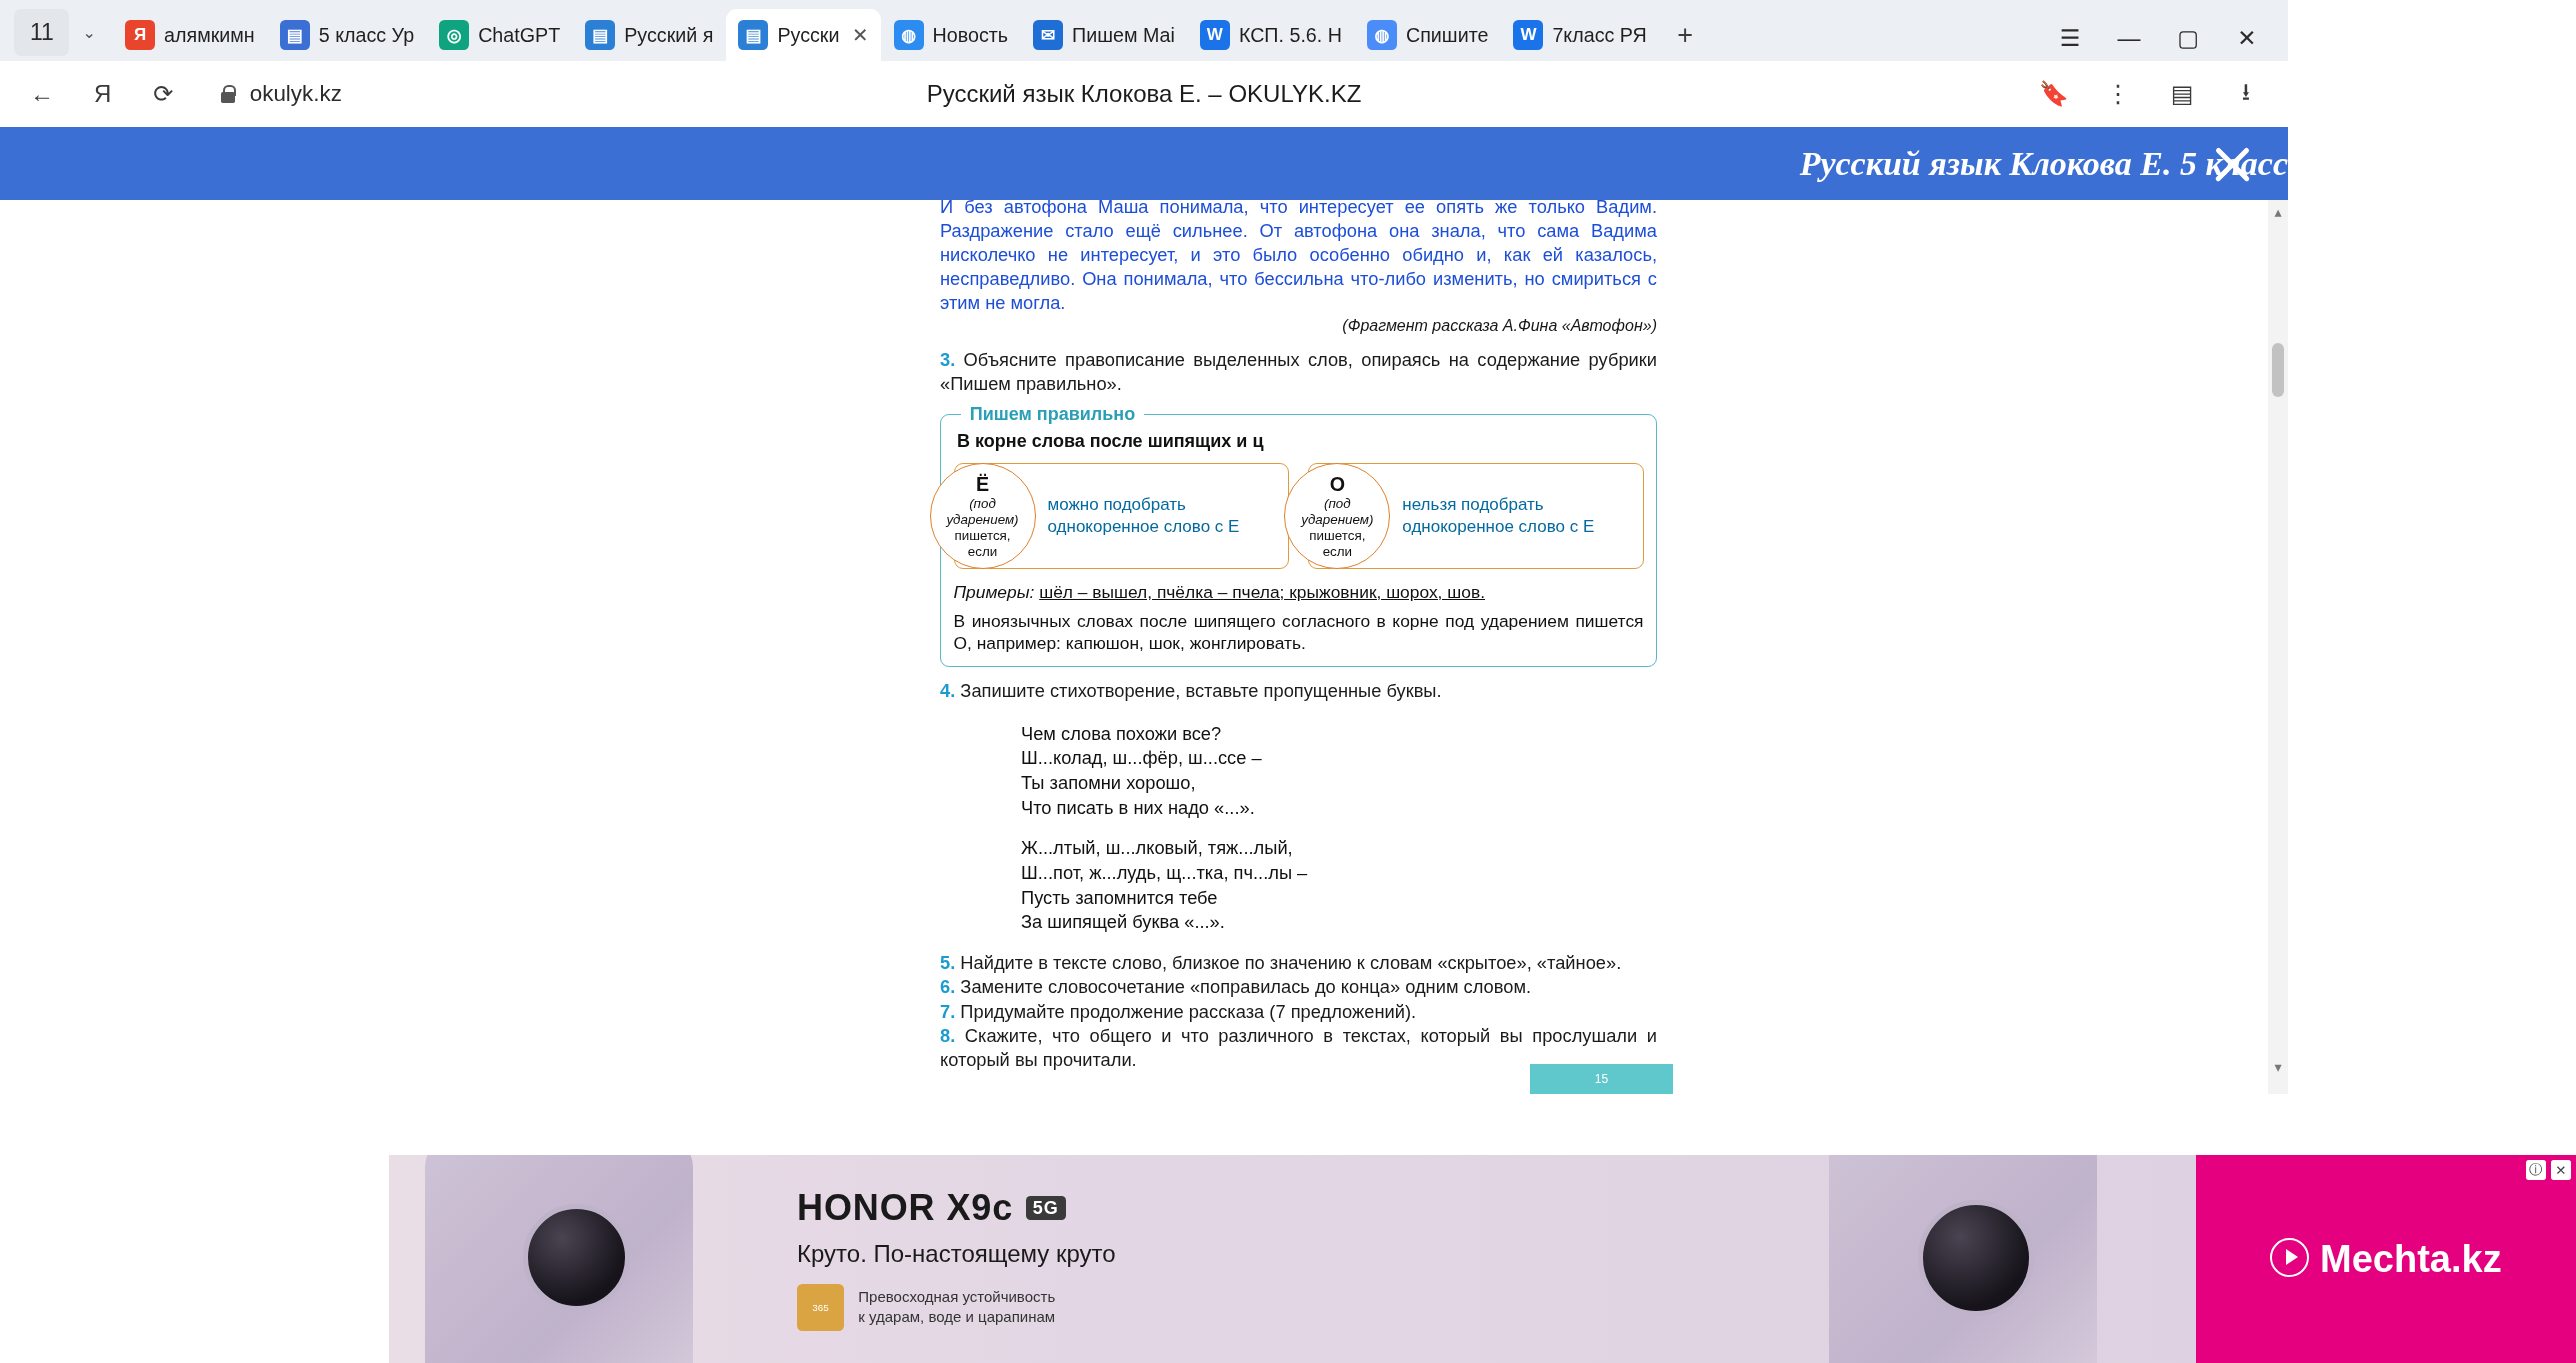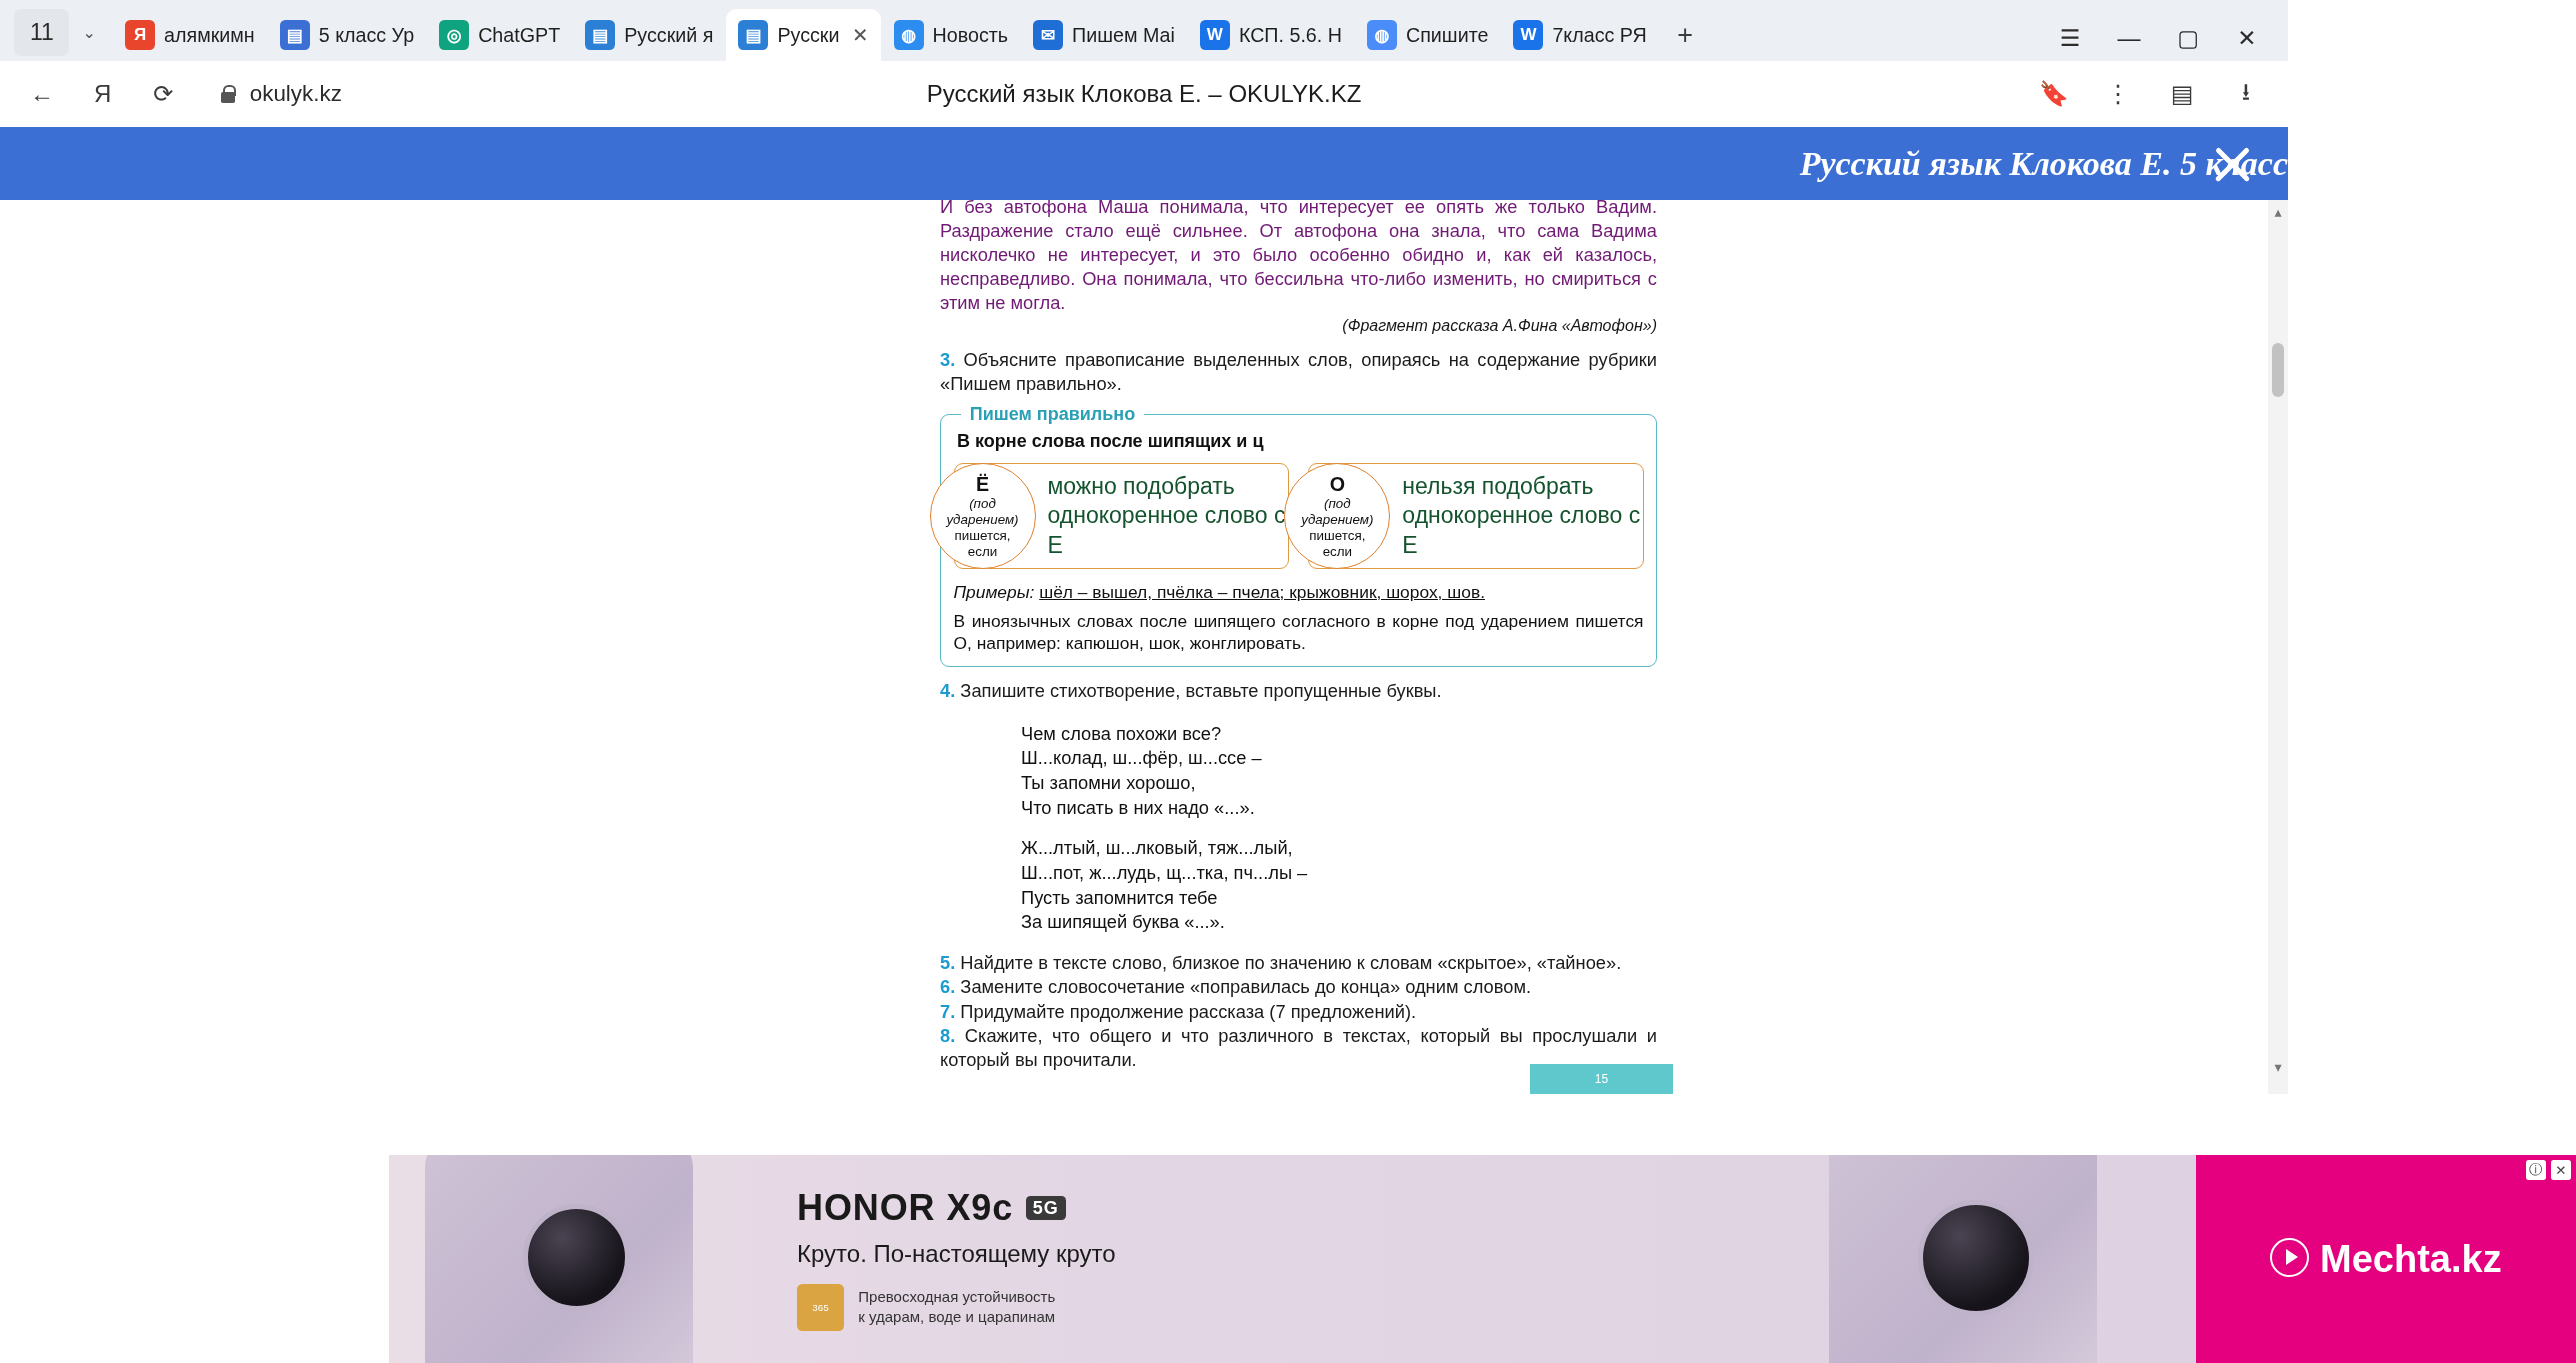--- a/index.html
+++ b/index.html
@@ -202,21 +202,21 @@
     padding: 7.2px 0 0 0;
     font-family: "Liberation Sans", sans-serif;
     color: #1b1b1b;
   }
   .page-inner { padding: 0 16px 0 72px; }
 
   .para {
     font-size: 18.3px;
     line-height: 1.32;
     text-align: justify;
-    color: #701a75;
+    color: #1d4ed8;
   }
   .para.cut { margin-top: -12.5px; }
   .source {
     font-size: 16px; font-style: italic; text-align: right; color: #17171a;
     margin-top: 1.8px;
   }
   .ex {
     font-size: 18.3px; line-height: 1.33; text-align: justify; margin-top: 12.5px;
   }
   .ex .num { color: #1b9bd0; font-weight: bold; }
@@ -260,21 +260,21 @@
     border-radius: 50%;
     background: #fff;
     display: flex; flex-direction: column;
     align-items: center; justify-content: center;
     text-align: center;
     line-height: 1.18;
   }
   .oval .big { font-size: 19.7px; font-weight: bold; color: #111; }
   .oval .small { font-size: 13.4px; font-style: italic; color: #111; }
   .oval .small2 { font-size: 13.4px; color: #111; }
-  .card-text { font-size: 23px; line-height: 1.28; color: #14532d; }
+  .card-text { font-size: 17px; line-height: 1.28; color: #0369a1; }
   .examples {
     font-size: 17.4px; margin-top: 12.5px; color: #111;
   }
   .examples i { font-style: italic; }
   .u { text-decoration: underline; }
   .note {
     font-size: 17.4px; line-height: 1.3; margin-top: 7.2px;
     text-align: justify; color: #111;
   }
 

